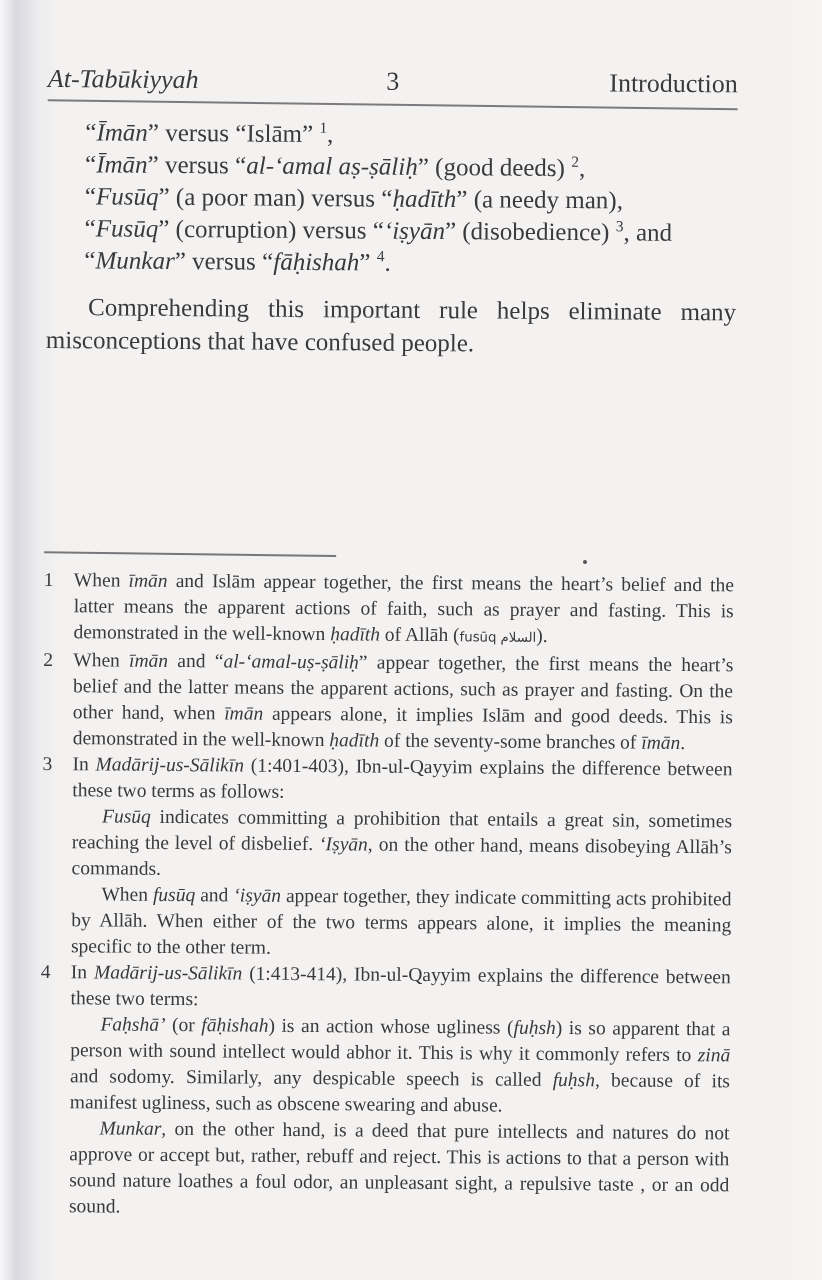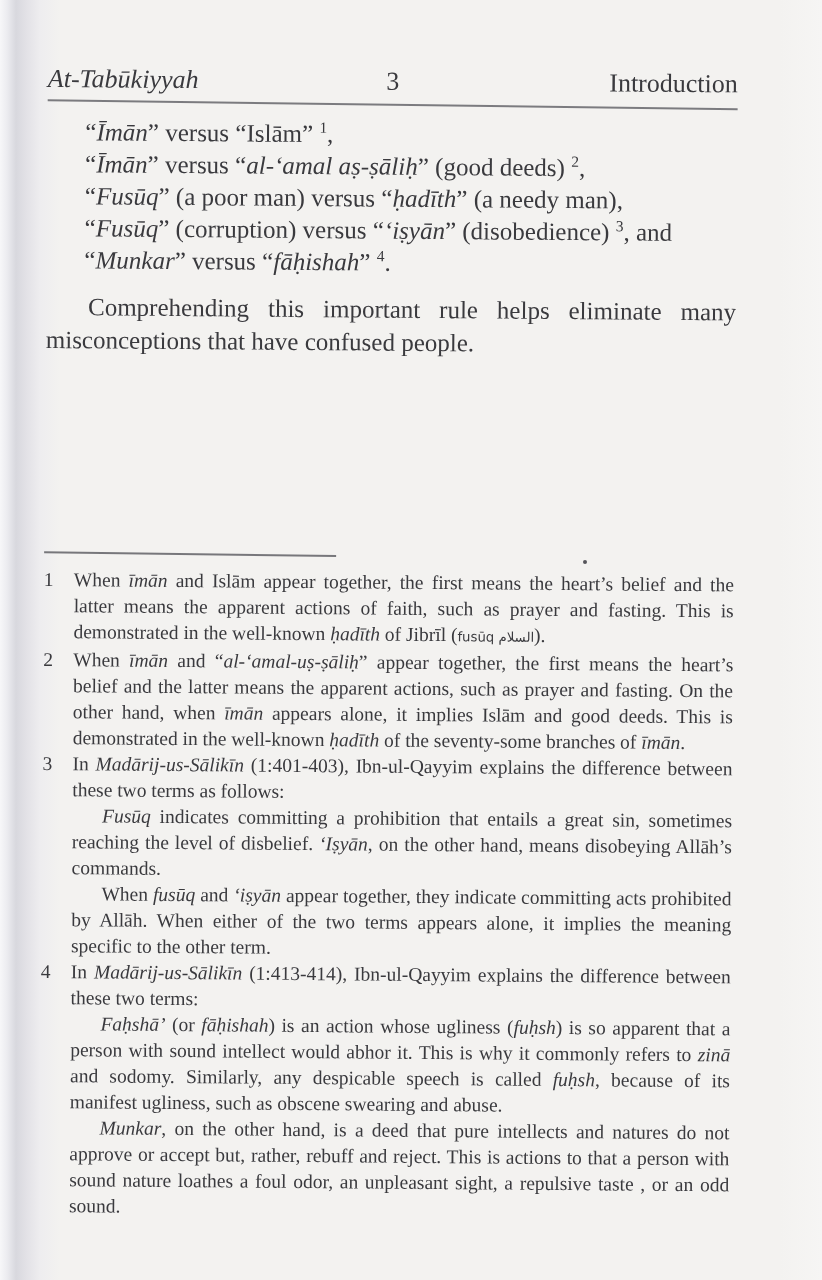--- a/index.html
+++ b/index.html
@@ -93,21 +93,21 @@
       </div>
 
     <p class="para">Comprehending this important rule helps eliminate many misconceptions that have confused people.</p>
 
     <div class="fn-sep"></div>
 
     <section class="footnotes">
         <div class="fn">
           <div class="fn-num">1</div>
           <div class="fn-body">
-            <p class="fn-p"><span>When </span><span class="it">īmān</span><span> and Islām appear together, the first means the heart’s belief and the latter means the apparent actions of faith, such as prayer and fasting. This is demonstrated in the well-known </span><span class="it">ḥadīth</span><span> of Jibrīl (</span><span class="ar">fusūq السلام</span><span>).</span></p>
+            <p class="fn-p"><span>When </span><span class="it">īmān</span><span> and Islām appear together, the first means the heart’s belief and the latter means the apparent actions of faith, such as prayer and fasting. This is demonstrated in the well-known </span><span class="it">ḥadīth</span><span> of Allāh (</span><span class="ar">fusūq السلام</span><span>).</span></p>
           </div>
         </div>
         <div class="fn">
           <div class="fn-num">2</div>
           <div class="fn-body">
             <p class="fn-p"><span>When </span><span class="it">īmān</span><span> and “</span><span class="it">al-‘amal-uṣ-ṣāliḥ</span><span>” appear together, the first means the heart’s belief and the latter means the apparent actions, such as prayer and fasting. On the other hand, when </span><span class="it">īmān</span><span> appears alone, it implies Islām and good deeds. This is demonstrated in the well-known </span><span class="it">ḥadīth</span><span> of the seventy-some branches of </span><span class="it">īmān</span><span>.</span></p>
           </div>
         </div>
         <div class="fn">
           <div class="fn-num">3</div>

